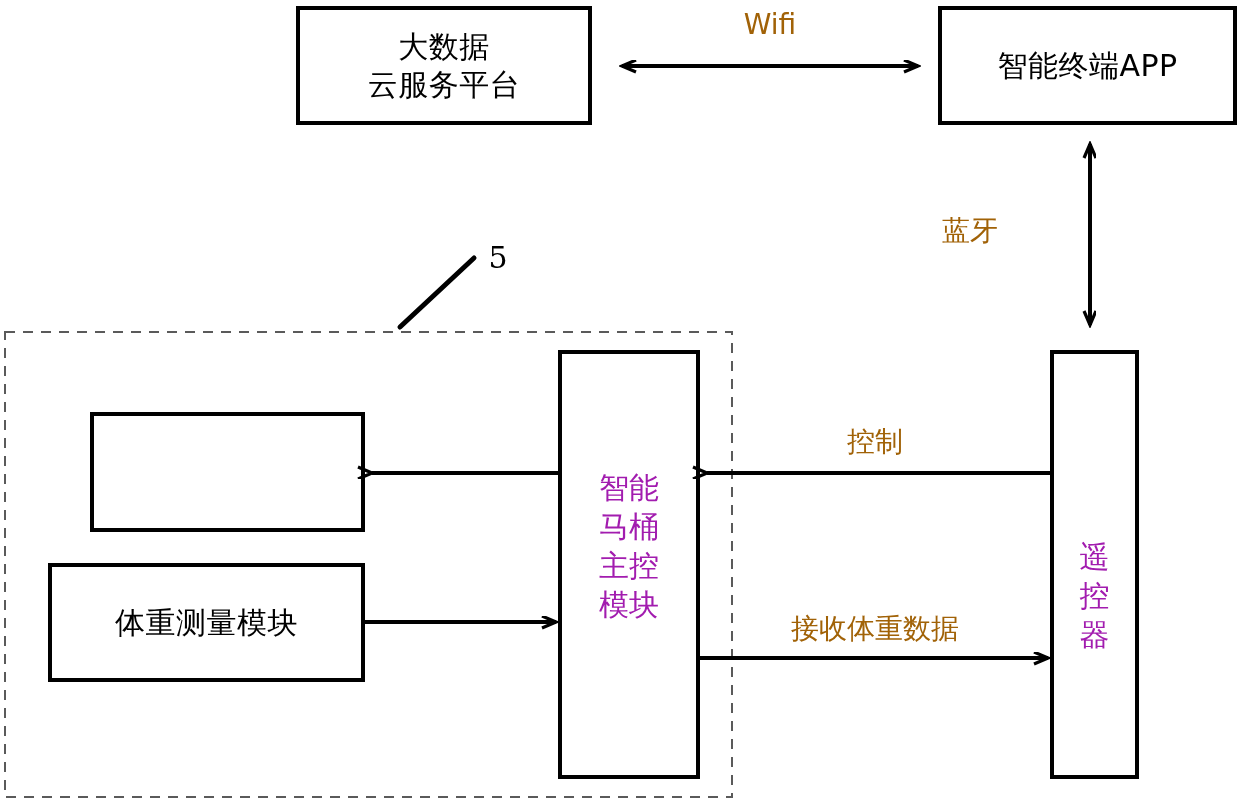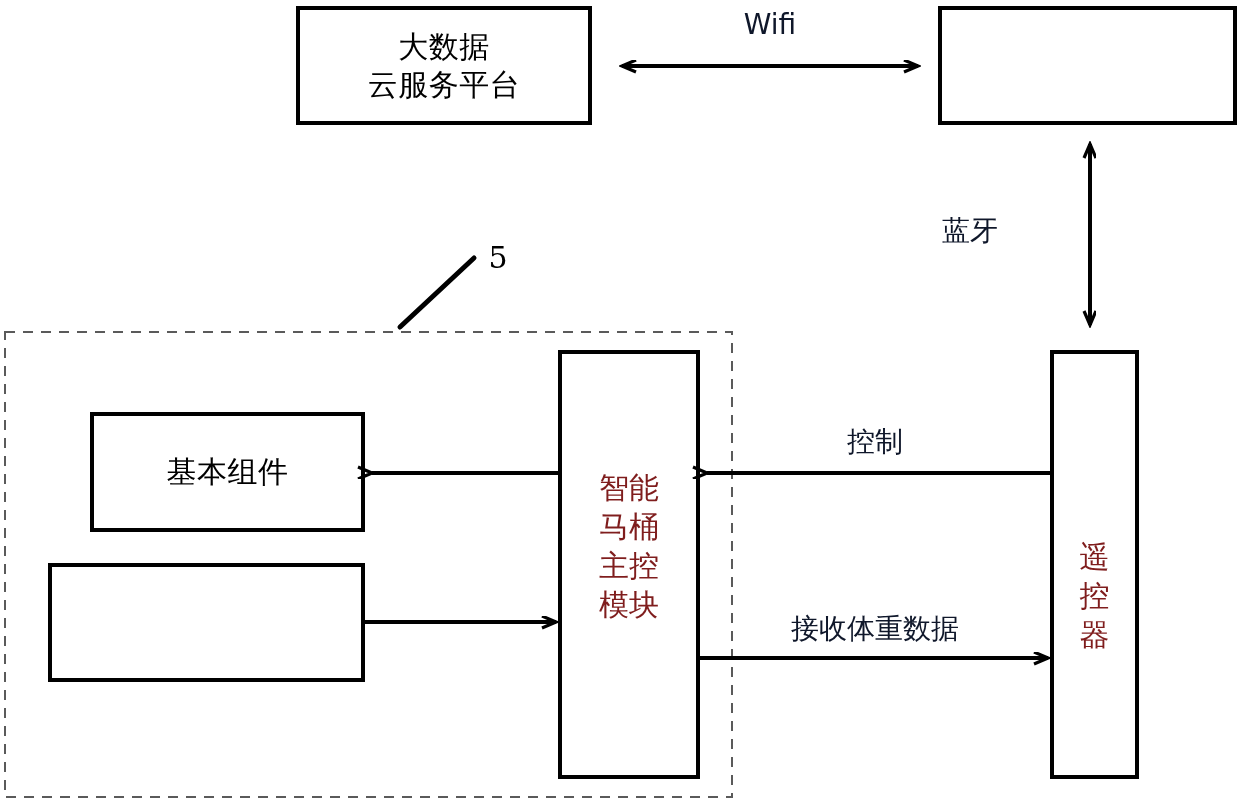--- a/index.html
+++ b/index.html
@@ -52,35 +52,35 @@
     position: absolute;
     color: #000000;
     font-size: 30px;
     line-height: 1.28;
     text-align: center;
     white-space: pre;
     letter-spacing: 0.5px;
   }
   .edge-label {
     position: absolute;
-    color: #0f172a;
+    color: #a16207;
     font-size: 28px;
     text-align: center;
     white-space: nowrap;
   }
   .callout-label {
     position: absolute;
     color: #000000;
     font-size: 30px;
     font-family: "DejaVu Serif", "Liberation Serif", serif;
     text-align: center;
   }
   .vert-label {
     position: absolute;
-    color: #7f1d1d;
+    color: #a21caf;
     font-size: 30px;
     line-height: 1.30;
     text-align: center;
     white-space: pre;
   }
 </style>
 </head>
 <body>
 
 <div id="diagram-root">
@@ -121,23 +121,24 @@
     <line class="edge-line" x1="1050" y1="473" x2="707" y2="473" marker-end="url(#arrow-left)"></line>
 
     <line class="edge-line" x1="700" y1="658" x2="1048" y2="658" marker-end="url(#arrow-right)"></line>
 
     <line class="leader-line" x1="400" y1="327" x2="474" y2="258"></line>
   </svg>
 
   <div class="node-label" style="left:298px; top:28px; width:292px;">大数据
 云服务平台</div>
 
+  <div class="node-label" style="left:940px; top:47px; width:295px;">智能终端APP</div>
 
-  <div class="node-label" style="left:92px; top:453px; width:271px;">基本组件</div>
 
+  <div class="node-label" style="left:50px; top:604px; width:313px;">体重测量模块</div>
 
   <div class="vert-label" style="left:560px; top:468px; width:138px;">智能
 马桶
 主控
 模块</div>
 
   <div class="vert-label" style="left:1052px; top:537px; width:85px;">遥
 控
 器</div>
 

